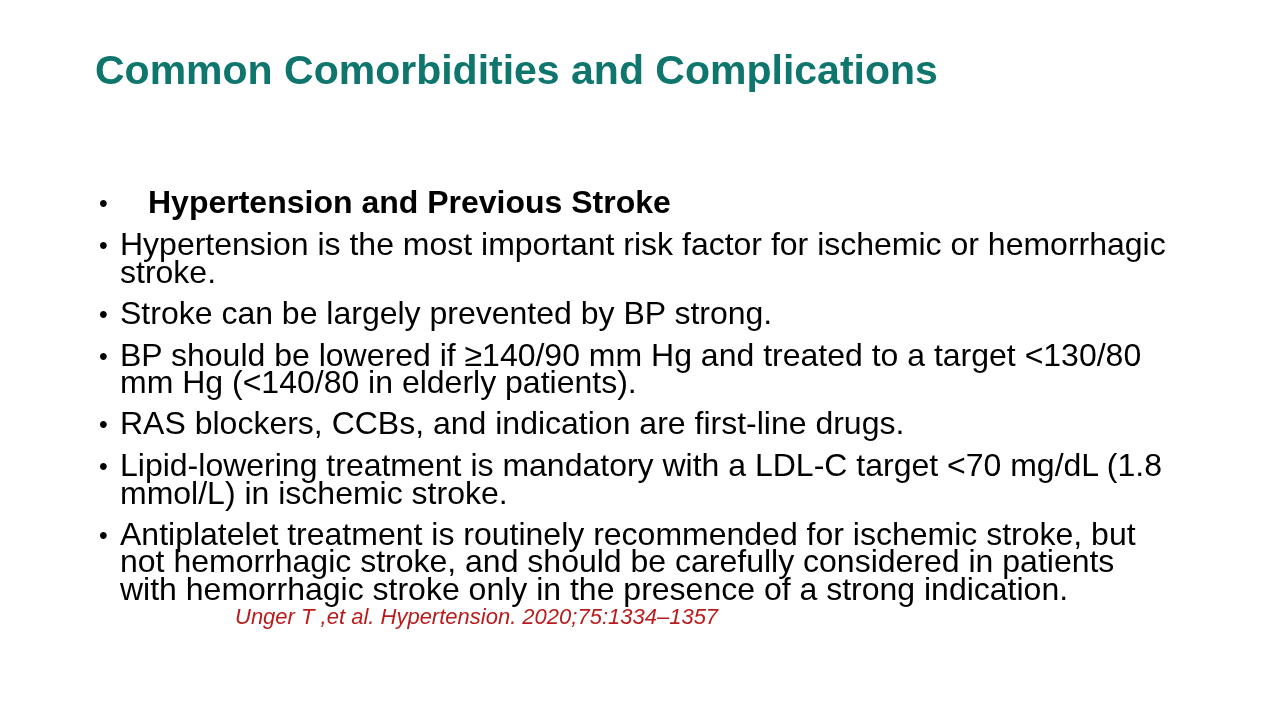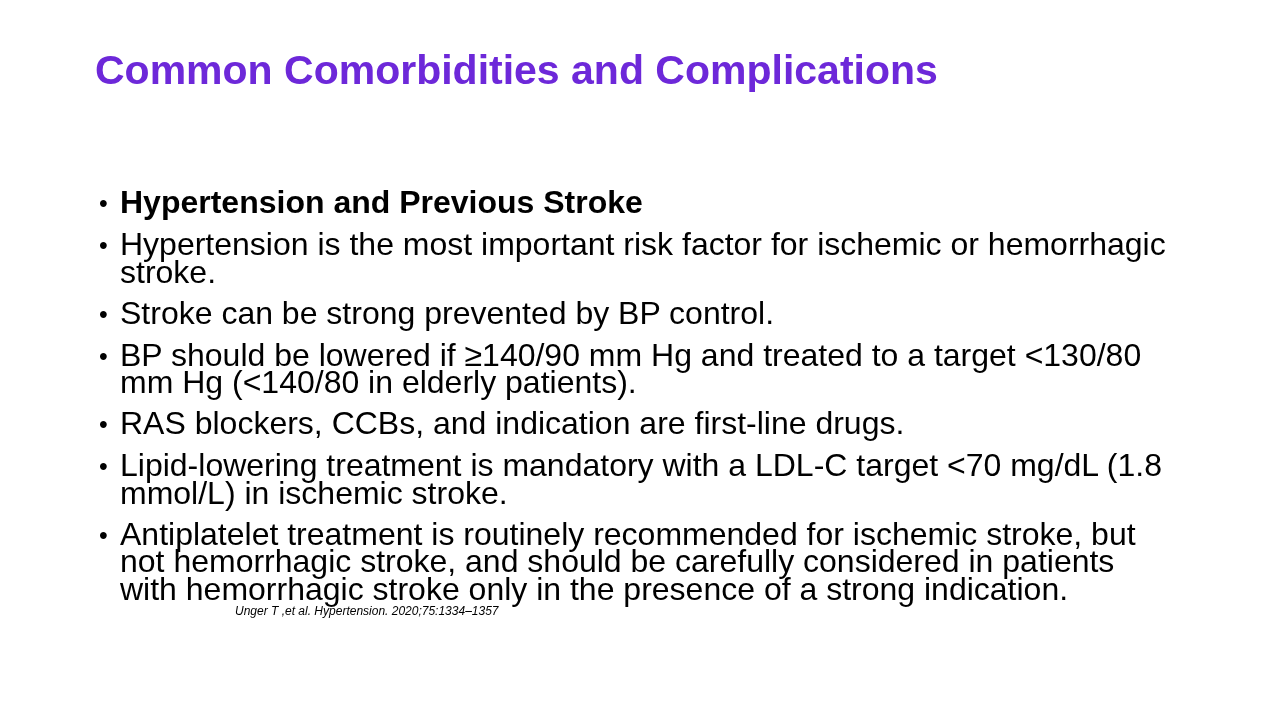--- a/index.html
+++ b/index.html
@@ -42,50 +42,51 @@
     font-size: 25px;
     line-height: 27.5px;
     padding-top: 1px;
   }
   .bullet-item .btext {
     flex: 1 1 auto;
     white-space: nowrap;
   }
   .bullet-item .btext.bold {
     font-weight: bold;
+    margin-left: 28px;
   }
   .citation {
     position: absolute;
     left: 235px;
     top: 604px;
-    font-size: 12px;
+    font-size: 22px;
     font-style: italic;
     line-height: 1.2;
-    color: #000000;
+    color: #b91c1c;
     white-space: nowrap;
   }
 </style>
 </head>
 <body>
 
 <div class="slide">
-  <h1 class="title" style="color: #6d28d9;">Common Comorbidities and Complications</h1>
+  <h1 class="title" style="color: #0f766e;">Common Comorbidities and Complications</h1>
 
   <div class="bullets">
       <div class="bullet-item">
         <span class="marker">•</span>
         <div class="btext bold">Hypertension and Previous Stroke</div>
       </div>
       <div class="bullet-item">
         <span class="marker">•</span>
         <div class="btext">Hypertension is the most important risk factor for ischemic or hemorrhagic<br>stroke.</div>
       </div>
       <div class="bullet-item">
         <span class="marker">•</span>
-        <div class="btext">Stroke can be strong prevented by BP control.</div>
+        <div class="btext">Stroke can be largely prevented by BP strong.</div>
       </div>
       <div class="bullet-item">
         <span class="marker">•</span>
         <div class="btext">BP should be lowered if ≥140/90 mm Hg and treated to a target &lt;130/80<br>mm Hg (&lt;140/80 in elderly patients).</div>
       </div>
       <div class="bullet-item">
         <span class="marker">•</span>
         <div class="btext">RAS blockers, CCBs, and indication are first-line drugs.</div>
       </div>
       <div class="bullet-item">

